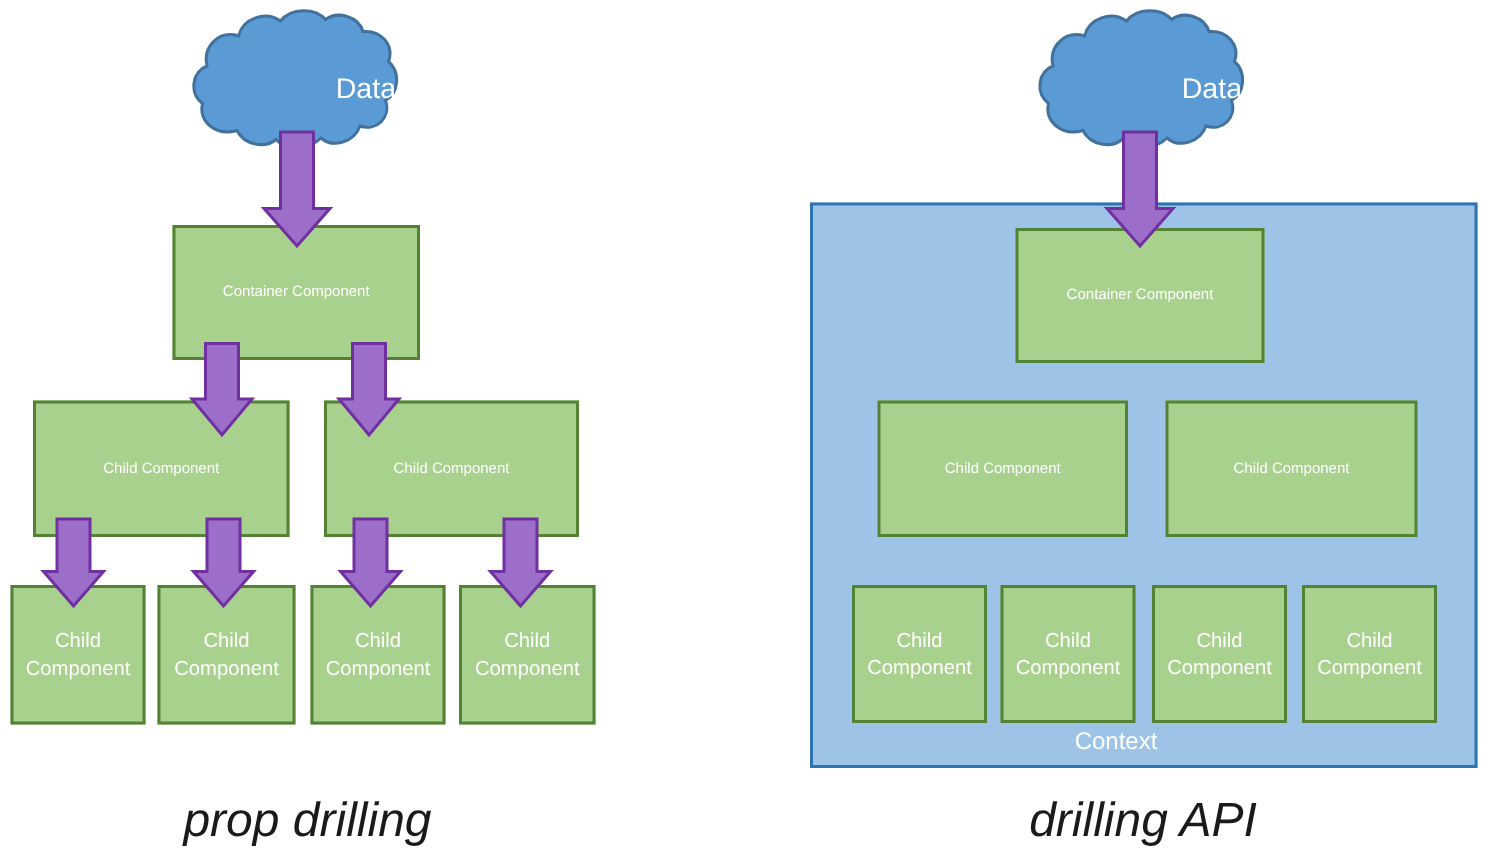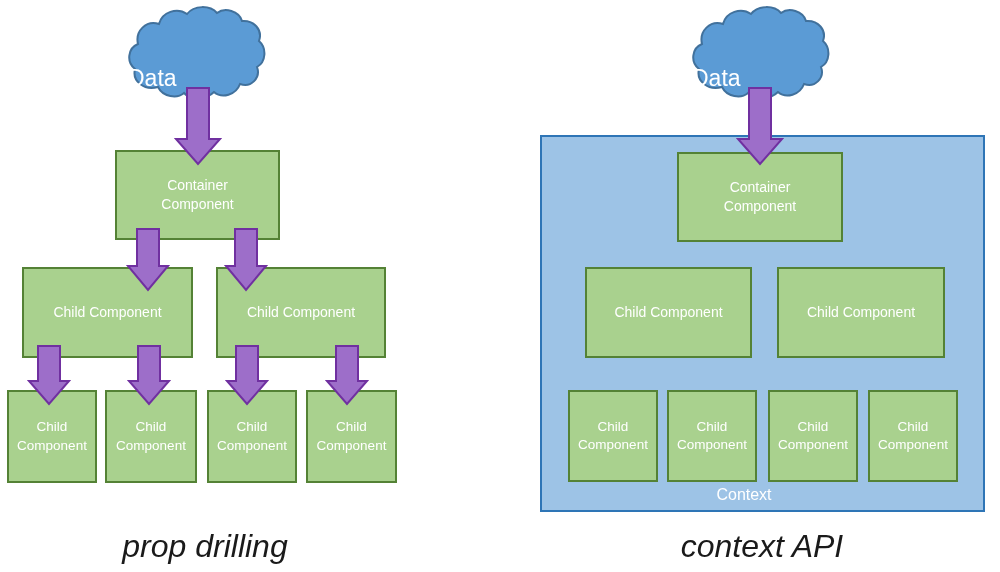--- a/index.html
+++ b/index.html
@@ -26,21 +26,21 @@
   }
   .gbox {
     position: absolute;
     background: var(--box-fill);
     border: 2px solid var(--box-border);
     color: var(--label-color);
     display: flex;
     align-items: center;
     justify-content: center;
     text-align: center;
-    font-size: 14px;
+    font-size: 10px;
     line-height: 1.35;
   }
   .gbox .lbl { display: block; }
   .gbox.leaf { font-size: 13.5px; }
   .gbox.leaf .lbl { width: 82px; }
   .gbox.container-box .lbl { width: 105px; }
   .context-box {
     position: absolute;
     background: var(--context-fill);
     border: 2px solid var(--context-border);
@@ -49,24 +49,24 @@
     position: absolute;
     color: var(--label-color);
     font-size: 16px;
     text-align: center;
   }
   .cloud-wrap { position: absolute; }
   .cloud-wrap svg { display: block; overflow: visible; }
   .cloud-path { fill: var(--cloud-fill); stroke: var(--cloud-border); stroke-width: 2; }
   .cloud-label {
     position: absolute;
-    left: 0; right: 0; top: 60px;
-    text-align: left;
+    left: 0; right: 0; top: 44px;
+    text-align: right;
     color: var(--label-color);
-    font-size: 23px;
+    font-size: 19px;
   }
   .arrow { position: absolute; }
   .arrow svg { display: block; overflow: visible; }
   .arrow polygon { fill: var(--arrow-fill); stroke: var(--arrow-border); stroke-width: 2; stroke-linejoin: miter; }
   .caption {
     position: absolute;
     width: 280px;
     text-align: center;
     font-size: 32px;
     font-style: italic;
@@ -185,16 +185,16 @@
       </svg>
       <div class="cloud-label">Data</div>
     </div>
 
     <div class="arrow" style="left:738px; top:88px;">
       <svg width="44" height="76" viewBox="0 0 44 76">
           <polygon points="11,0 33,0 33,51 44,51 22,76 0,51 11,51"></polygon>
         </svg>
     </div>
 
-    <div class="caption" style="left:622px; top:528px;">context API</div>
+    <div class="caption" style="left:622px; top:528px;">drilling API</div>
   </div>
 
 </div>
 
 </body></html>

